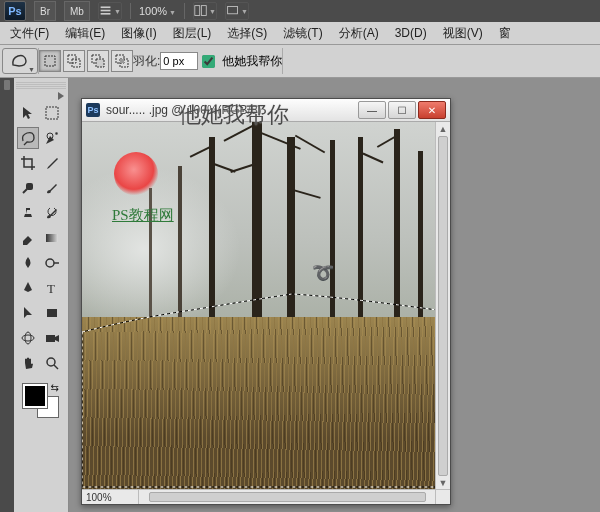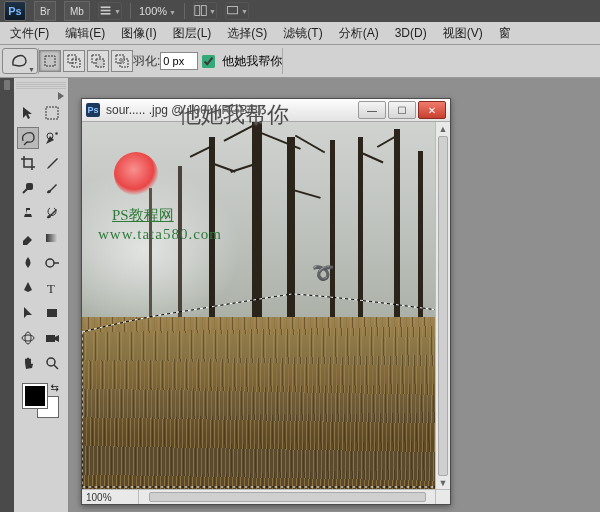--- a/index.html
+++ b/index.html
@@ -604,21 +604,20 @@
           <div class="tree" style="left:95%;width:5px;height:52%;bottom:40%;"></div>
           <div class="ground"></div>
 
           <svg style="position:absolute;left:0;top:0;width:100%;height:100%;">
             <path d="M0 210 Q60 195 110 188 Q170 178 210 172 Q260 175 355 188 L355 365 L0 365 Z" fill="none" stroke="#fff" stroke-width="1" stroke-dasharray="3 3"></path>
             <path d="M0 210 Q60 195 110 188 Q170 178 210 172 Q260 175 355 188 L355 365 L0 365 Z" fill="none" stroke="#000" stroke-width="1" stroke-dasharray="3 3" stroke-dashoffset="3"></path>
           </svg>
 
           <div class="stamp"></div>
           <div class="site-text1">PS教程网</div>
-          <div class="site-text2">www.tata580.com</div>
           <div class="lasso-cursor">➰</div>
         </div>
         <div class="vscroll">
           <div class="arr top">▲</div>
           <div class="thumb"></div>
           <div class="arr bot">▼</div>
         </div>
         <div class="hscroll">
           <div class="zoom-val">100%</div>
           <div class="track">

